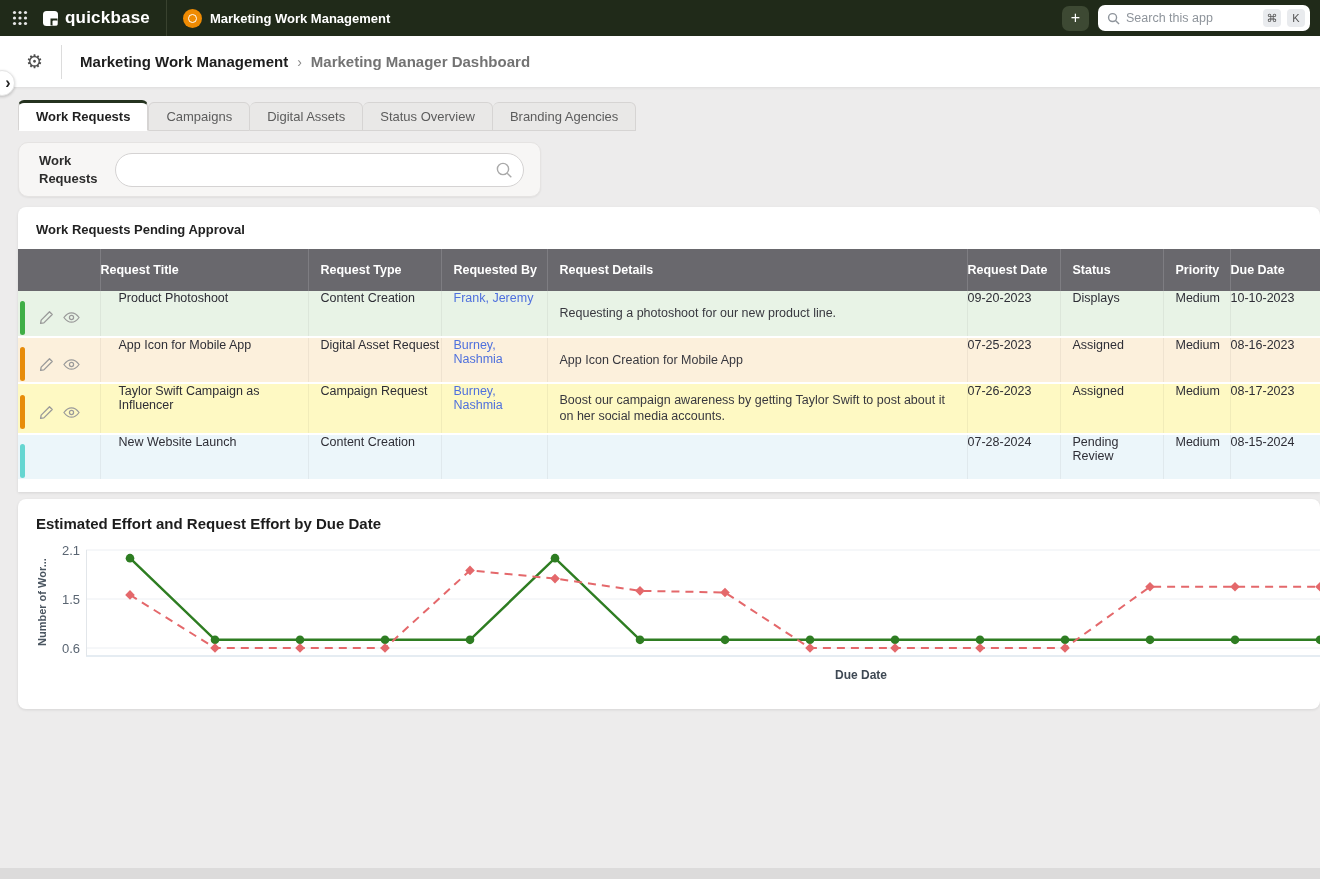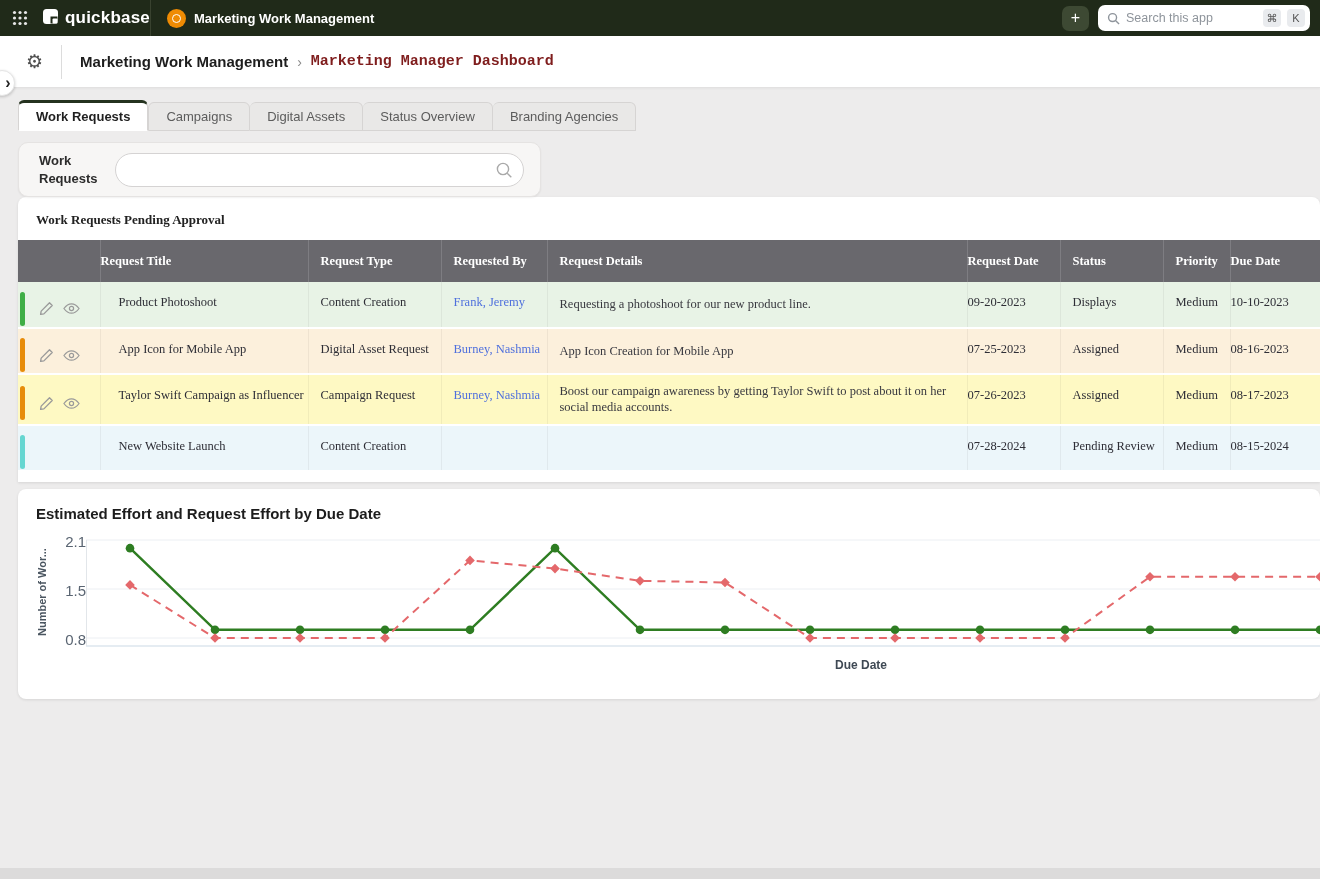--- a/index.html
+++ b/index.html
@@ -10,21 +10,21 @@
     position:relative;
     color:#2e2e36;
   }
   
   .topbar {
     height:36px; background:#202a19; display:flex; align-items:center;
     justify-content:space-between; padding:0 10px 0 12px;
   }
   .tb-left { display:flex; align-items:center; height:100%; }
   .waffle { margin-right:14px; display:flex; cursor:pointer; }
-  .qb-logo { display:flex; gap:6px; margin-right:0; cursor:pointer; }
+  .qb-logo { display:flex; align-items:center; gap:6px; margin-right:16px; cursor:pointer; }
   .qb-logo .brand { color:#fff; font-weight:bold; font-size:17px; letter-spacing:.2px; }
   .tb-divider { width:1px; height:36px; background:#39422f; margin-right:16px; }
   .app-chip { display:flex; align-items:center; gap:8px; cursor:pointer; }
   .app-ic {
     width:19px; height:19px; border-radius:50%; background:#ef8b03;
     display:flex; align-items:center; justify-content:center;
   }
   .app-ic i { display:block; width:9px; height:9px; border:1.5px solid #fff; border-radius:50%; }
   .app-name { color:#fff; font-weight:bold; font-size:13px; }
   .tb-right { display:flex; align-items:center; gap:9px; }
@@ -49,21 +49,21 @@
   
   .crumbbar {
     height:52px; background:#fff; display:flex; align-items:center;
     padding-left:26px; border-bottom:1px solid #e2e1e1;
     box-shadow:0 1px 2px rgba(0,0,0,.04);
   }
   .gear { font-size:19px; color:#4f4f4f; margin-right:18px; cursor:pointer; }
   .crumb-divider { width:1px; height:34px; background:#dcdcdc; margin-right:18px; }
   .crumb-app { font-weight:bold; font-size:15px; color:#1d1d1d; cursor:pointer; }
   .crumb-sep { color:#8a8a8a; margin:0 9px; font-size:14px; }
-  .crumb-page { font-weight:bold; font-size:15px; color:#7f1d1d;font-family:Liberation Mono, monospace; }
+  .crumb-page { font-weight:bold; font-size:15px; color:#737373; }
   .collapse-btn {
     position:absolute; left:-11px; top:70px; width:26px; height:26px;
     border-radius:50%; background:#fff; border:1px solid #e5e5e5;
     box-shadow:0 1px 3px rgba(0,0,0,.2); z-index:6; cursor:pointer;
     font-size:16px; font-weight:bold; color:#222; line-height:1;
     display:flex; align-items:center; justify-content:center; padding-left:12px;
     font-family:inherit;
   }
   
   .main { padding:12px 0 0 18px; }
@@ -97,35 +97,35 @@
   .pill-input {
     flex:1; height:34px; background:#fff; border:1px solid #d5d3d3; border-radius:17px;
     display:flex; align-items:center; padding:0 10px 0 14px;
   }
   .pill-input input {
     flex:1; border:none; outline:none; background:transparent; font-family:inherit;
     font-size:13px; color:#333; min-width:0;
   }
   
   .table-card {
-    width:1302px; height:285px; margin-top:0; background:#fff;
-    border-radius:8px 8px 0 0; overflow:hidden; box-shadow:0 1px 3px rgba(0,0,0,.1);font-family:Liberation Serif, serif;
+    width:1302px; height:285px; margin-top:10px; background:#fff;
+    border-radius:8px 8px 0 0; overflow:hidden; box-shadow:0 1px 3px rgba(0,0,0,.1);
   }
   .table-title { font-size:13px; font-weight:bold; color:#222; padding:15px 18px 12px; }
   table { border-collapse:collapse; table-layout:fixed; width:1302px; }
   thead th {
     background:#69686d; color:#fff; font-size:12.5px; font-weight:bold;
     height:42px; border-right:1px solid #7e7d82; vertical-align:middle;
   }
   thead th:last-child { border-right:none; }
   th.c-left, td.c-left { text-align:left; padding-left:12px; }
   th.c-center, td.c-center { text-align:left; }
   th.c-title-h { text-align:left; padding-left:0; }
   tbody td {
-    font-size:12.5px; color:#2e2e36; vertical-align:top; padding-top:13px;
+    font-size:12.5px; color:#2e2e36; vertical-align:top; padding-top:0;
     border-right:1px solid rgba(0,0,0,.05); border-bottom:2px solid #fff;
     height:46px;
   }
   td.c-details { vertical-align:middle; padding:8px 14px 8px 12px; line-height:1.3; color:#38383f; }
   td.c-title { text-align:left; padding-left:18px; }
   td.c-actions { padding:8px 0 0 0; }
   .actions-wrap { display:flex; align-items:center; height:100%; }
   .stripe { width:5px; height:34px; border-radius:3px; margin:0 0 0 2px; flex:none; }
   .row-icon { background:none; border:none; cursor:pointer; padding:0; margin-left:14px; display:inline-flex; }
   .by-link { color:#4f70dd; cursor:pointer; }
@@ -138,21 +138,21 @@
   .chart-title { font-size:15px; font-weight:bold; color:#1d1d1d; }
   .chart-subtitle { font-size:12px; color:#6b6b6b; margin-top:6px; }
   .chart-body { display:flex; margin-top:10px; }
   .ylab {
     width:16px; writing-mode:vertical-rl; transform:rotate(180deg);
     font-size:11px; font-weight:bold; color:#4a5560; text-align:center;
     height:120px; flex:none;
   }
   .yticks { width:34px; position:relative; height:120px; flex:none; }
   .yticks span {
-    position:absolute; right:0; font-size:15px; color:#5a6572;
+    position:absolute; right:6px; font-size:13px; color:#5a6572;
   }
   #chart-svg { flex:none; }
   .xlab {
     width:1440px; margin-left:50px; text-align:center; font-size:12px;
     font-weight:bold; color:#3f4954; margin-top:6px; transform:translateX(55px);
   }
   .bottom-strip { position:absolute; left:0; bottom:0; width:1320px; height:11px; background:#dcdbdb; }
 </style>
 </head>
 <body>
@@ -370,21 +370,21 @@
     </table>
   </div>
 
   <div class="chart-card">
     <div class="chart-title">Estimated Effort and Request Effort by Due Date</div>
     <div class="chart-body">
       <div class="ylab">Number of Wor...</div>
       <div class="yticks" id="yticks">
           <span style="top: 1px;">2.1</span>
           <span style="top: 50px;">1.5</span>
-          <span style="top: 99px;">0.8</span>
+          <span style="top: 99px;">0.6</span>
         </div>
       <svg id="chart-svg" width="1440" height="120">
           <line x1="0" y1="8" x2="1440" y2="8" stroke="#eceff3" stroke-width="1"></line>
           <line x1="0" y1="57.00000000000001" x2="1440" y2="57.00000000000001" stroke="#eceff3" stroke-width="1"></line>
           <line x1="0" y1="106.00000000000001" x2="1440" y2="106.00000000000001" stroke="#eceff3" stroke-width="1"></line>
           <line x1="0" y1="114" x2="1440" y2="114" stroke="#ccd9e5" stroke-width="1.2"></line>
           <line x1="0.5" y1="8" x2="0.5" y2="114" stroke="#e2e6ea" stroke-width="1"></line>
           <polyline points="44,16.166666666666675 129,97.83333333333334 214,97.83333333333334 299,97.83333333333334 384,97.83333333333334 469,16.166666666666675 554,97.83333333333334 639,97.83333333333334 724,97.83333333333334 809,97.83333333333334 894,97.83333333333334 979,97.83333333333334 1064,97.83333333333334 1149,97.83333333333334 1234,97.83333333333334" fill="none" stroke="#2e7d22" stroke-width="2.5"></polyline>
           <circle cx="44" cy="16.166666666666675" r="4.3" fill="#2e7d22"></circle>
           <circle cx="129" cy="97.83333333333334" r="4.3" fill="#2e7d22"></circle>

